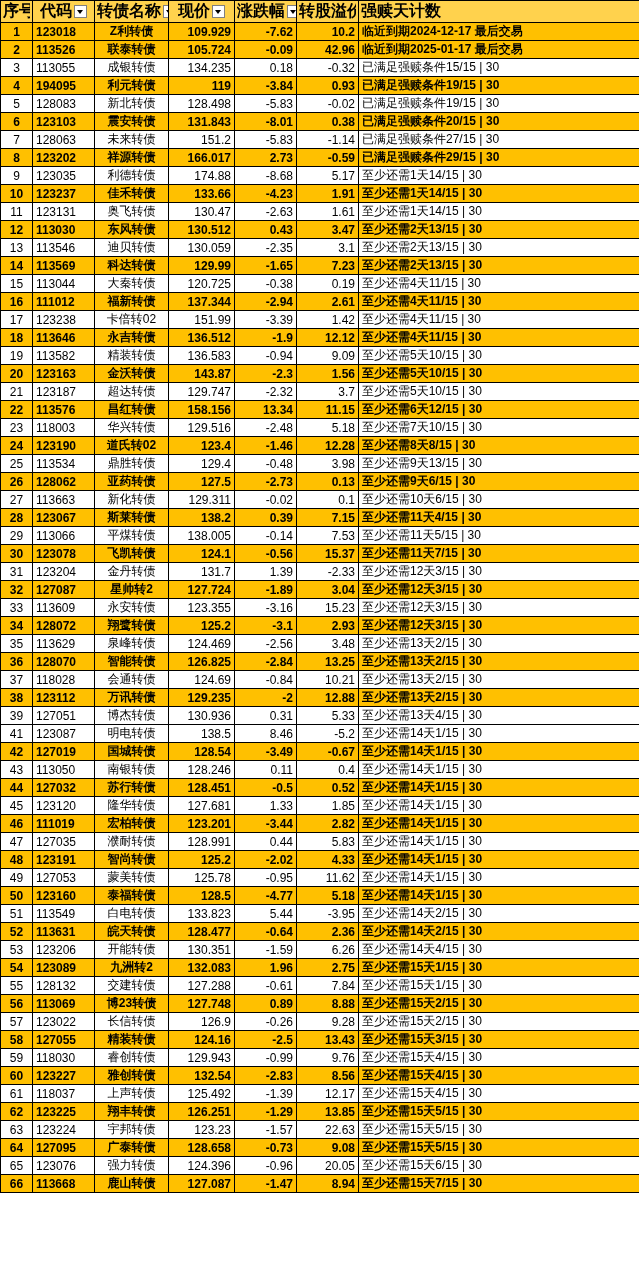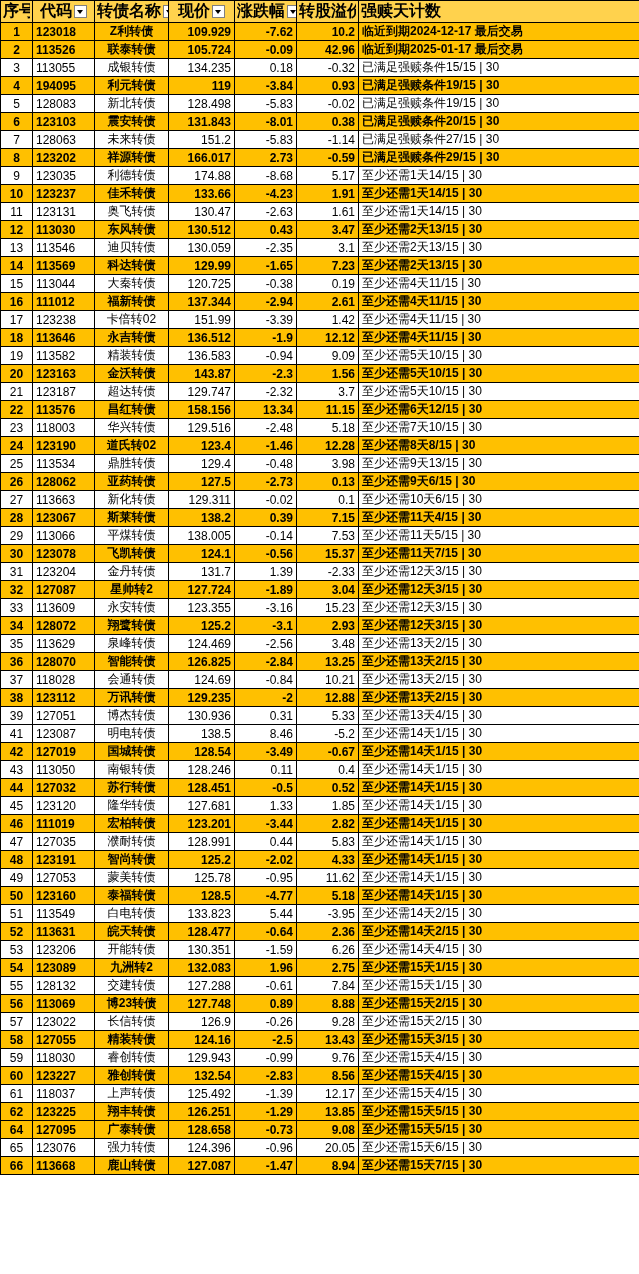--- a/index.html
+++ b/index.html
@@ -630,20 +630,29 @@
         </tr>
         <tr class="hl">
           <td class="idx">62</td>
           <td class="code">123225</td>
           <td class="name">翔丰转债</td>
           <td class="num">126.251</td>
           <td class="num">-1.29</td>
           <td class="num">13.85</td>
           <td class="txt">至少还需15天5/15 | 30</td>
         </tr>
+        <tr>
+          <td class="idx">63</td>
+          <td class="code">123224</td>
+          <td class="name">宇邦转债</td>
+          <td class="num">123.23</td>
+          <td class="num">-1.57</td>
+          <td class="num">22.63</td>
+          <td class="txt">至少还需15天5/15 | 30</td>
+        </tr>
         <tr class="hl">
           <td class="idx">64</td>
           <td class="code">127095</td>
           <td class="name">广泰转债</td>
           <td class="num">128.658</td>
           <td class="num">-0.73</td>
           <td class="num">9.08</td>
           <td class="txt">至少还需15天5/15 | 30</td>
         </tr>
         <tr>

